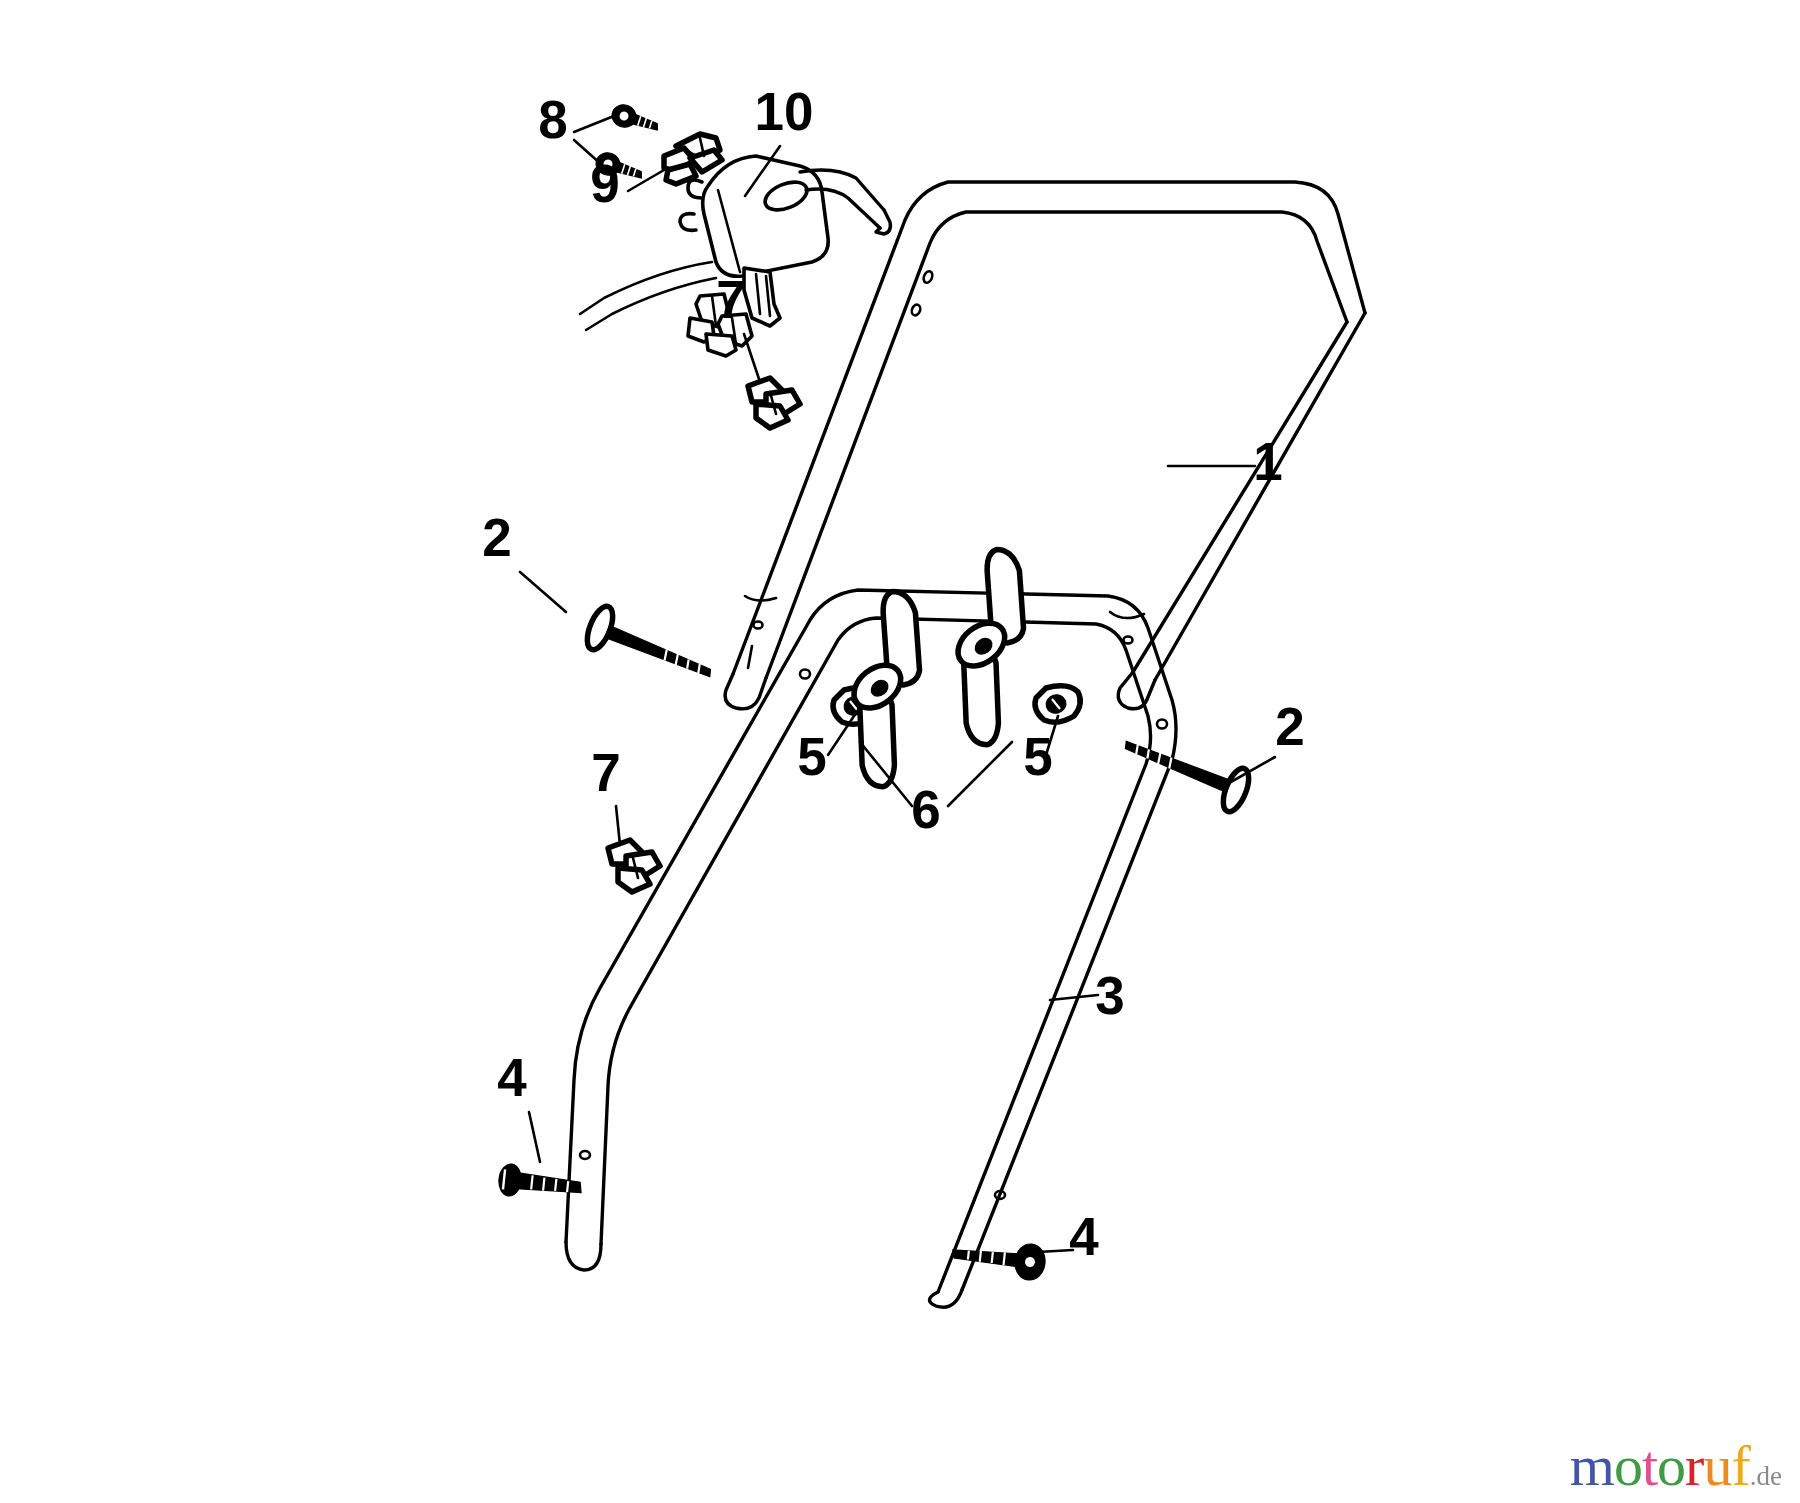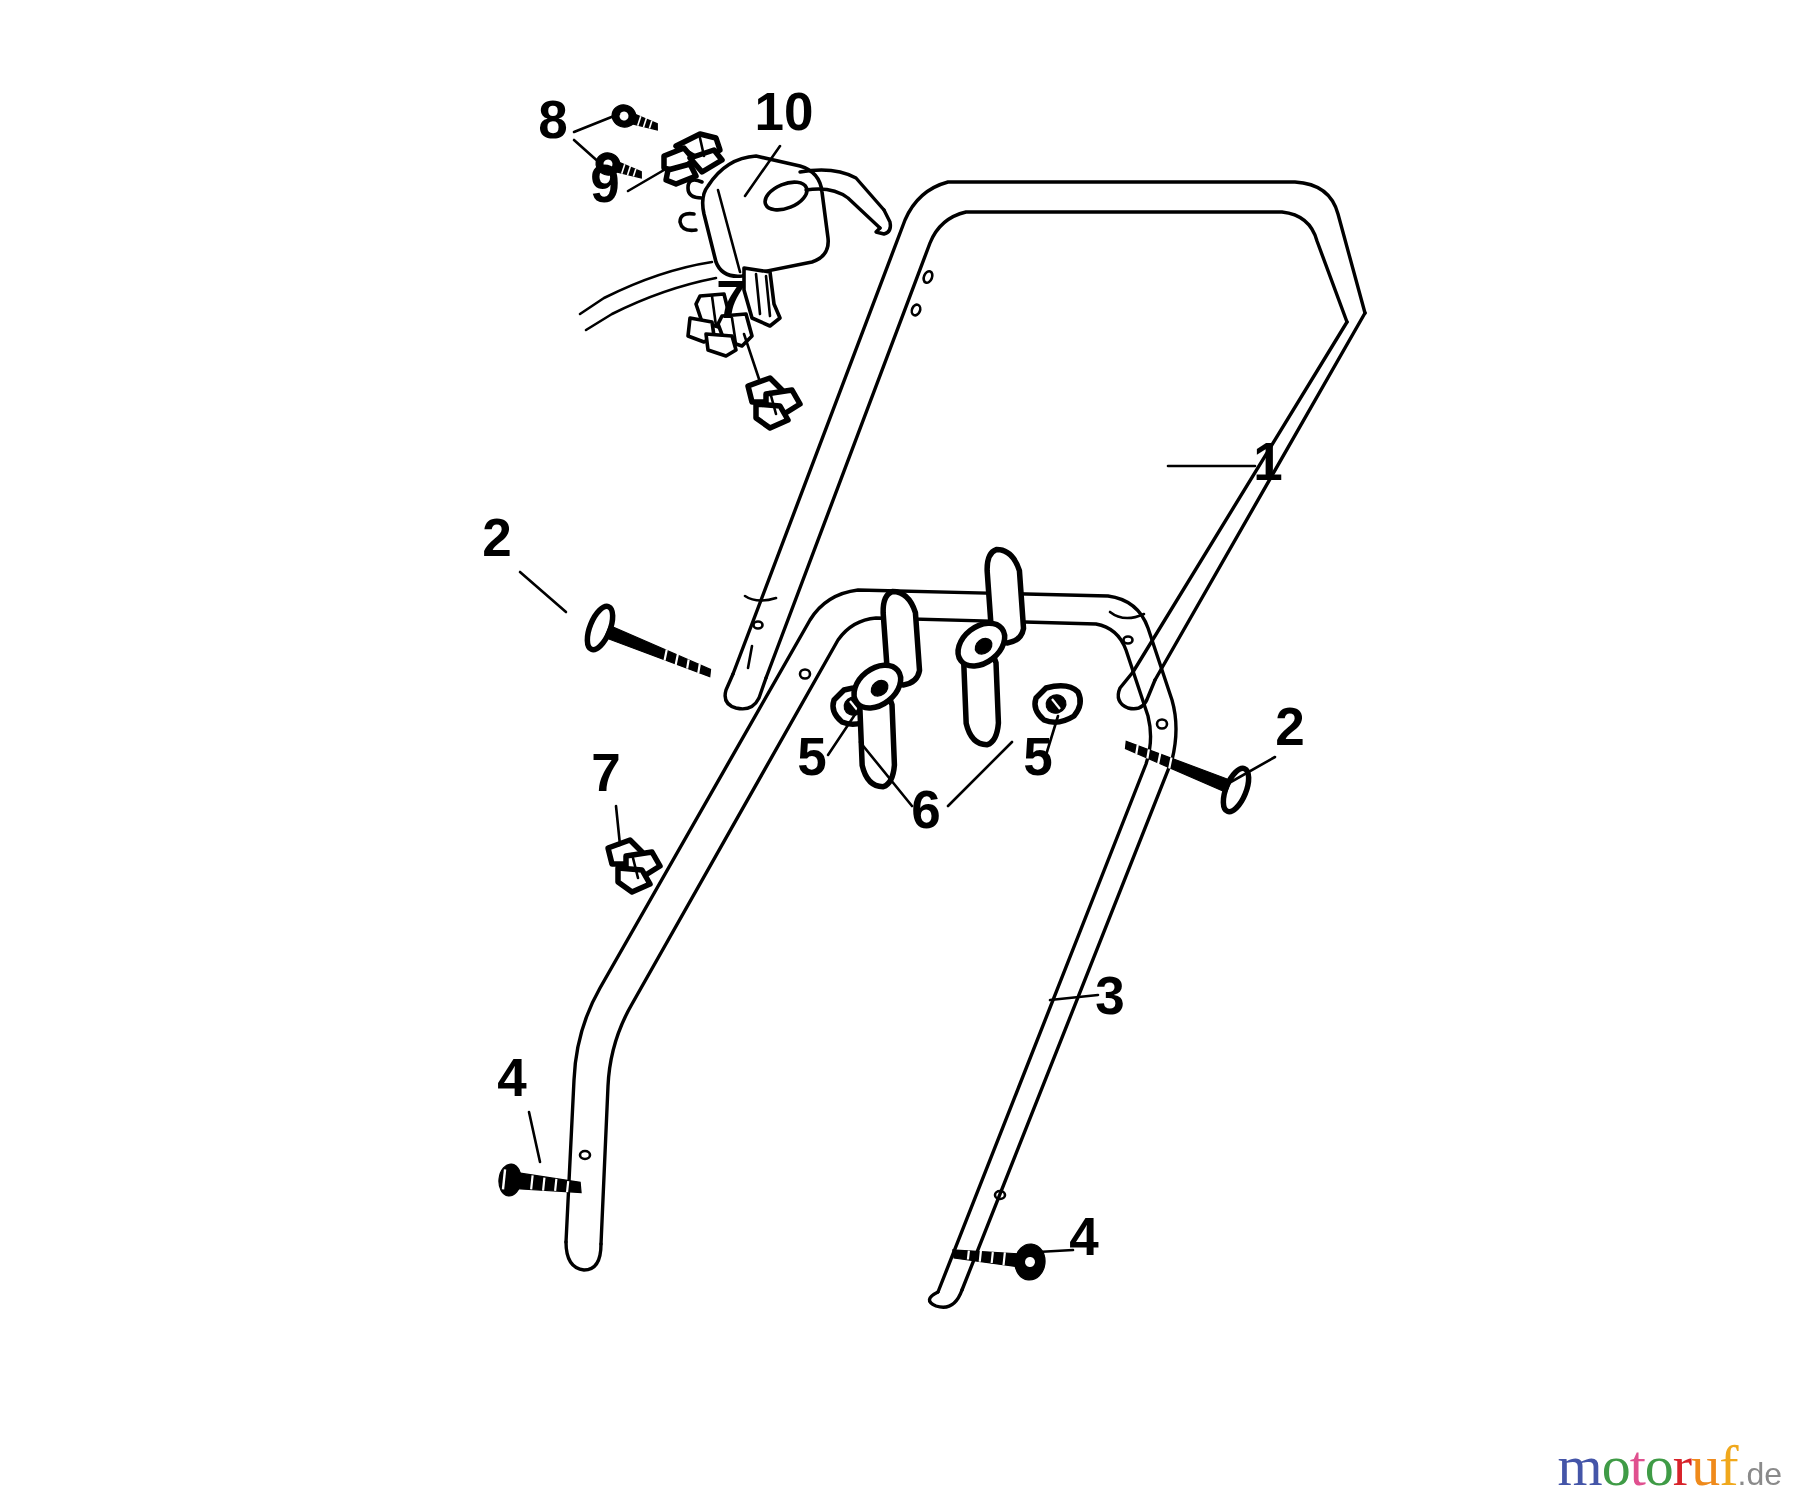--- a/index.html
+++ b/index.html
@@ -76,22 +76,22 @@
     right: 18px;
     bottom: 8px;
     font-family: "Liberation Serif", serif;
     font-size: 58px;
     letter-spacing: -1px;
     line-height: 1;
     white-space: nowrap;
   }
   .logo-wrap span.l { display: inline-block; }
   .logo-dot {
-    font-family: Liberation Sans, sans-serif;
-    font-size: 32px;
+    font-family: Liberation Serif, serif;
+    font-size: 27px;
     color: #8a8a8a;
     letter-spacing: 0;
   }
 </style>
 </head>
 <body>
 
 <div id="diagram-root">
   <svg class="diagram" viewBox="0 0 1800 1503" xmlns="http://www.w3.org/2000/svg">
 

